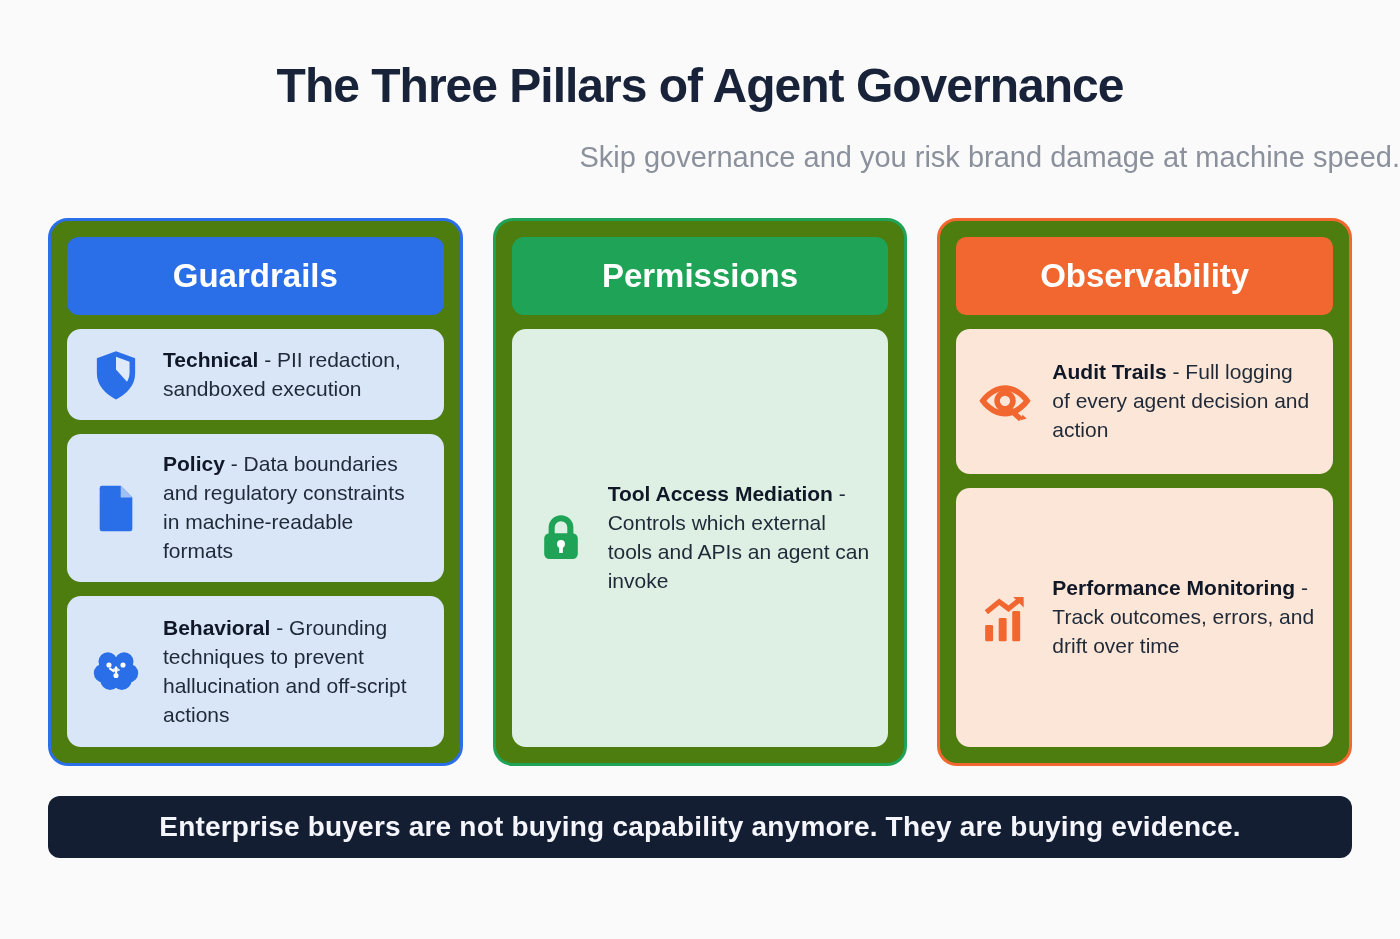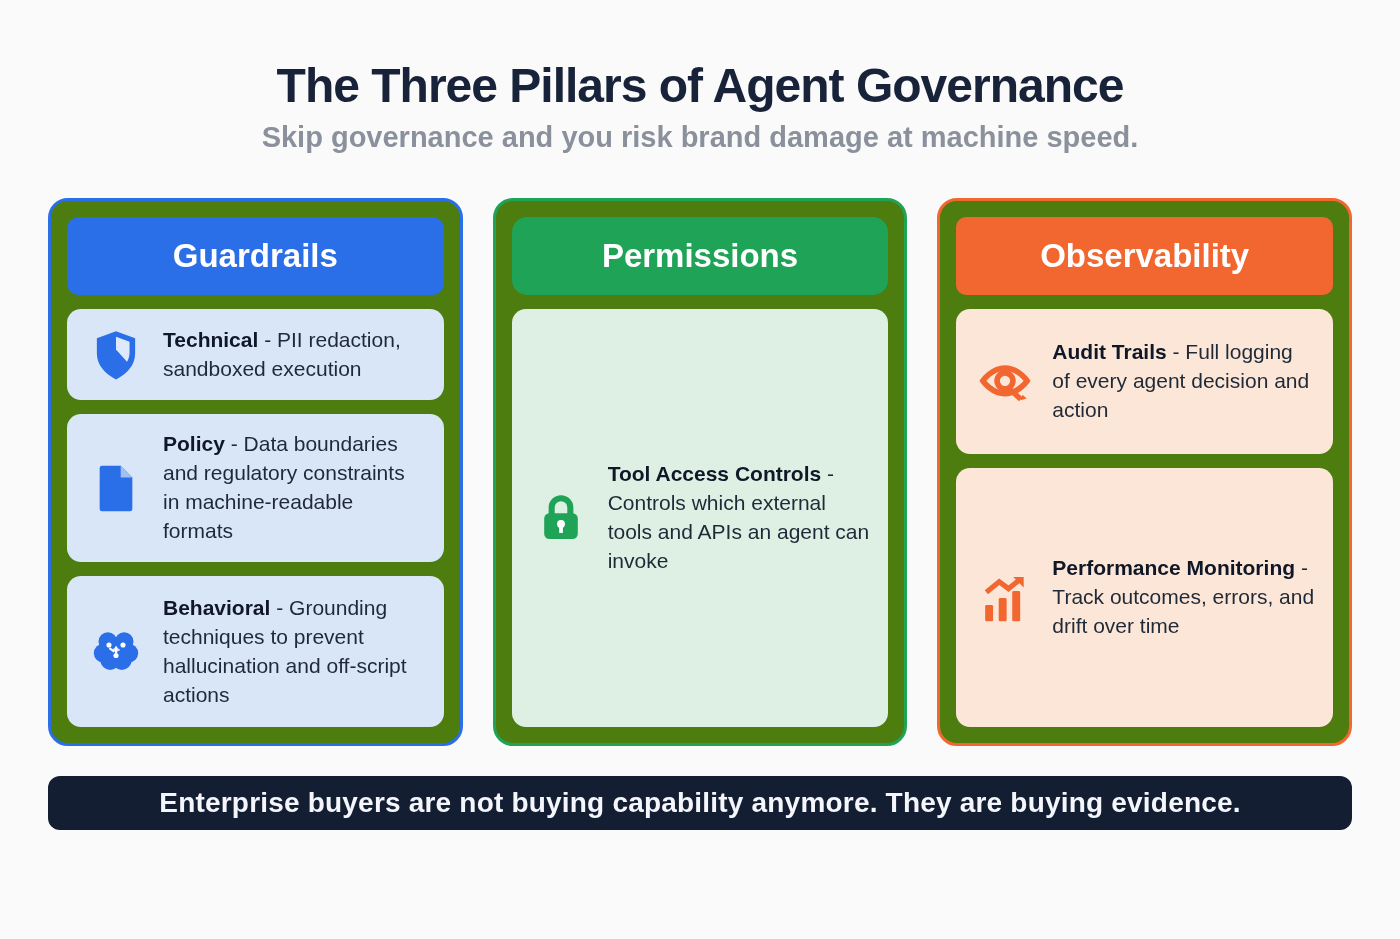--- a/index.html
+++ b/index.html
@@ -17,59 +17,59 @@
     color:var(--text);
     overflow:hidden;
   }
   .page{width:1400px;height:939px;display:flex;flex-direction:column;}
   .header{ text-align:center; padding-top:58px; }
   .title{
     font-size:48px; font-weight:800; color:var(--ink);
     letter-spacing:-1px;
   }
   .subtitle{
-    margin-top:8px; font-size:29px; color:var(--muted); font-weight:700;
+    margin-top:28px; font-size:29px; color:var(--muted); font-weight:400;text-align:right;
   }
   .pillars{
     display:flex; gap:30px; padding:0 48px; margin-top:44px;
     height:548px;
   }
   .card{
     flex:1; background:#4d7c0f; border-radius:20px; padding:16px;
     display:flex; flex-direction:column; gap:14px;
     border:3px solid transparent;
   }
   .card.blue{border-color:var(--blue);}
   .card.green{border-color:var(--green);}
   .card.orange{border-color:var(--orange);}
   .card-header{
     border-radius:12px; height:78px; flex-shrink:0;
     display:flex; align-items:center; justify-content:center;
     color:#fff; font-size:33px; font-weight:800;
   }
   .blue .card-header{background:var(--blue);}
-  .green .card-header{background:var(--green);border-radius:15px;}
+  .green .card-header{background:var(--green);}
   .orange .card-header{background:var(--orange);border-radius:10px;}
   .item{
     border-radius:14px; padding:16px 18px;
     display:flex; align-items:center; gap:16px; flex:1;
   }
   .item.tall{flex:2;}
   .blue .item{background:var(--blue-light);}
   .green .item{background:var(--green-light);}
   .orange .item{background:var(--orange-light);}
   .item .icon{
     width:62px; flex-shrink:0; display:flex; align-items:center; justify-content:center;
   }
   .item .icon svg{width:56px;height:56px;}
   .item p{font-size:21px; line-height:1.38; color:var(--text);}
   .item p b{font-weight:800; color:#101828;}
   .footer{
     margin:30px 48px 15px 48px; background:var(--navy); border-radius:12px;
-    height:54px; display:flex; align-items:center; justify-content:center;
+    height:62px; display:flex; align-items:center; justify-content:center;
   }
   .footer span{color:#f4f6fb; font-size:28px; font-weight:600; letter-spacing:.2px;}
 </style>
 </head>
 <body>
 
 <div class="page">
 
   <div class="header">
     <div class="title">The Three Pillars of Agent Governance</div>
@@ -131,21 +131,21 @@
 
       <div class="item tall">
         <span class="icon">
           <svg viewBox="0 0 24 24">
             <path d="M8 10.5V7.5a4 4 0 0 1 8 0v3" fill="none" stroke="#1fa357" stroke-width="2.6"></path>
             <rect x="4.8" y="10" width="14.4" height="11" rx="2.2" fill="#1fa357"></rect>
             <circle cx="12" cy="14.6" r="1.7" fill="#ffffff"></circle>
             <rect x="11.2" y="15.4" width="1.6" height="3" fill="#ffffff"></rect>
           </svg>
         </span>
-        <p><b>Tool Access Controls</b> <span>- Controls which external tools and APIs an agent can invoke</span></p>
+        <p><b>Tool Access Mediation</b> <span>- Controls which external tools and APIs an agent can invoke</span></p>
       </div>
     </div>
 
     <div class="card orange">
       <div class="card-header">Observability</div>
 
       <div class="item">
         <span class="icon">
           <svg viewBox="0 0 24 24">
             <path d="M2.5 11.5s3.8-5.5 9.5-5.5 9.5 5.5 9.5 5.5-3.8 5.5-9.5 5.5-9.5-5.5-9.5-5.5z" fill="none" stroke="#f2662f" stroke-width="2.4"></path>

